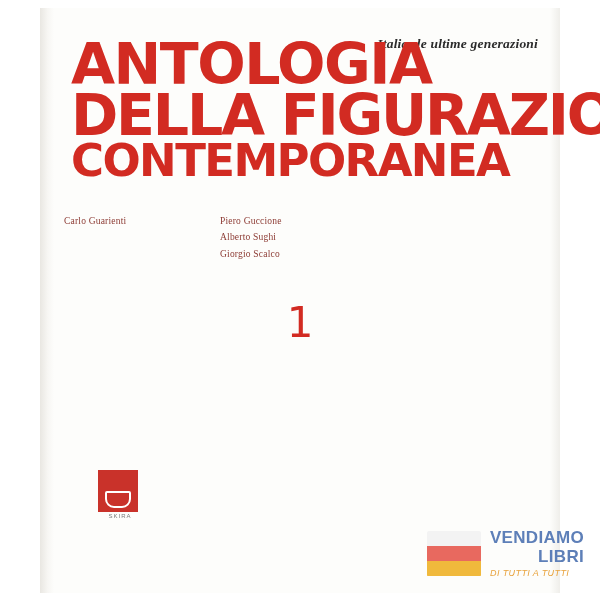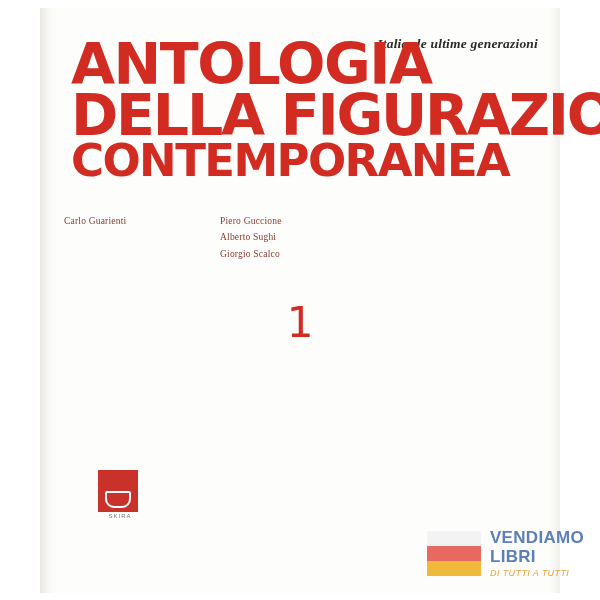--- a/index.html
+++ b/index.html
@@ -189,20 +189,21 @@
     color: #5d7fb8;
     letter-spacing: 0.3px;
   }
   .wm-line2 {
     font-family: "Liberation Sans", sans-serif;
     font-size: 17px;
     font-weight: bold;
     color: #5d7fb8;
     letter-spacing: 0.3px;
     margin-top: 2px;
+    text-align: right;
   }
   .wm-line3 {
     font-family: "Liberation Sans", sans-serif;
     font-size: 9px;
     color: #e8a33d;
     letter-spacing: 0.4px;
     margin-top: 4px;
     font-style: italic;
   }
 </style>

